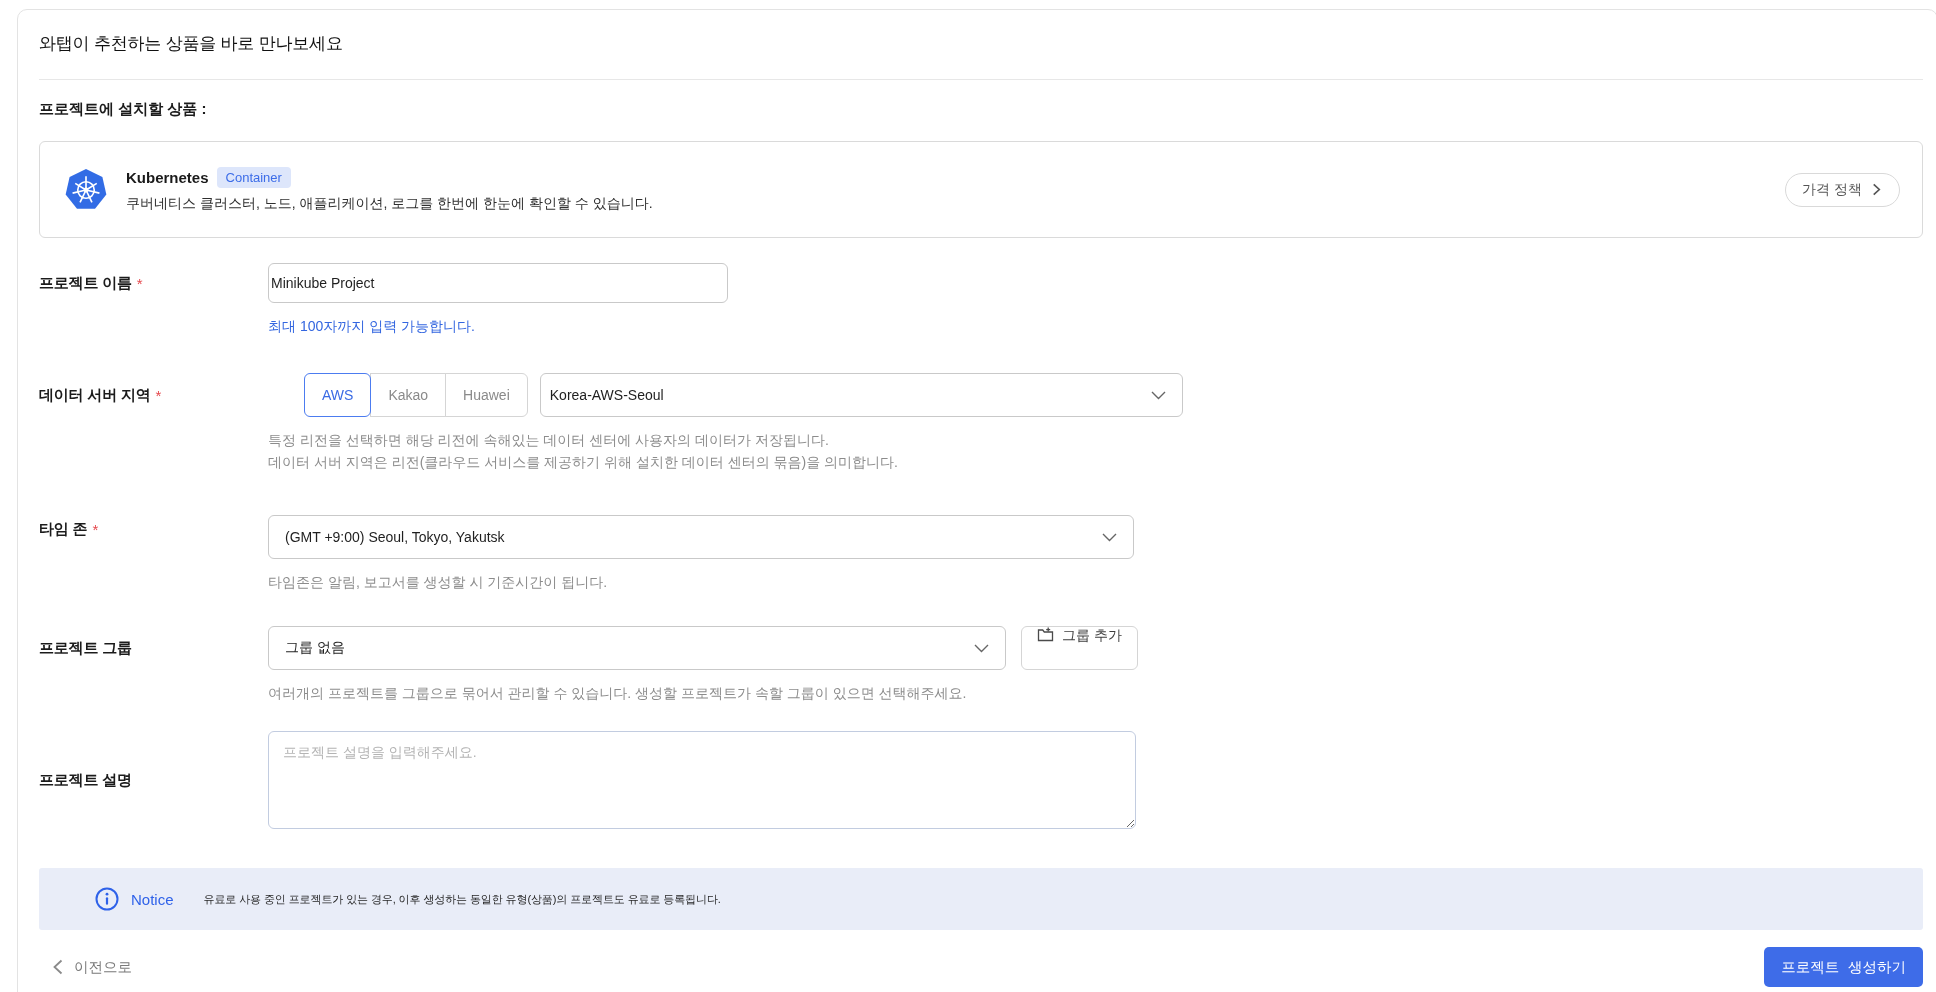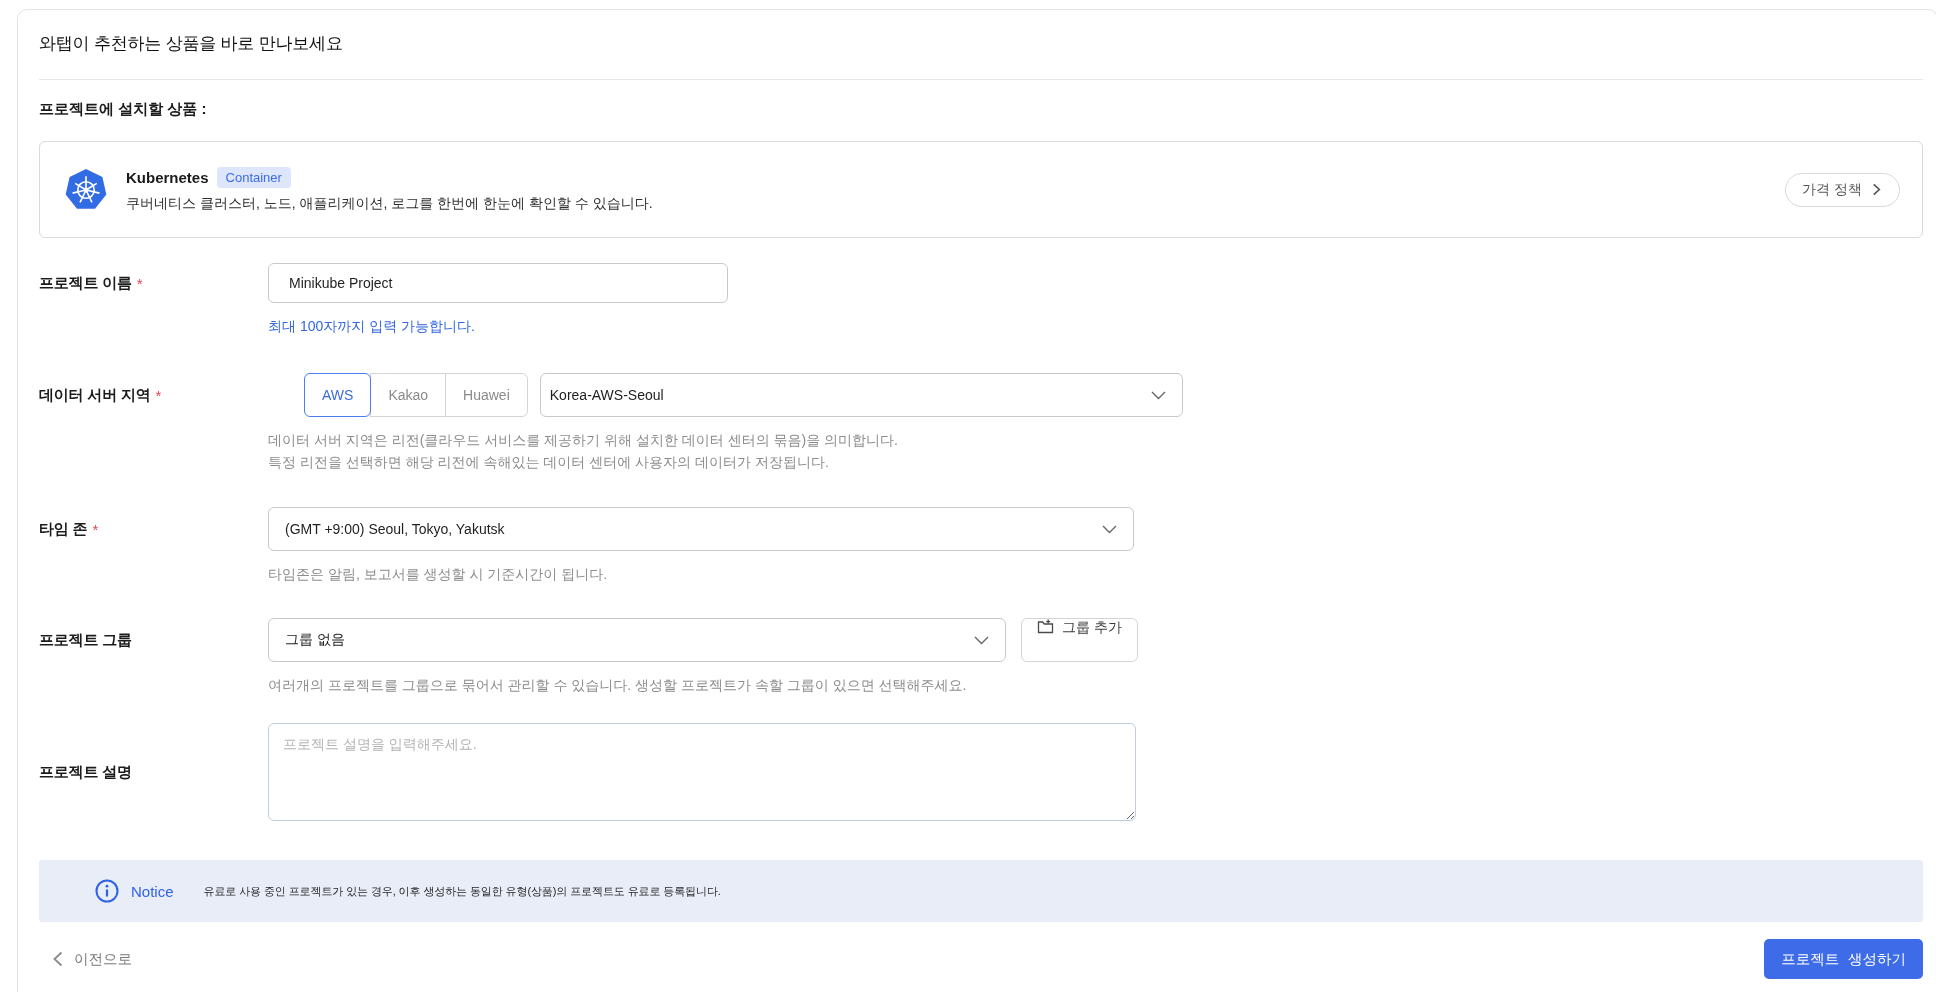--- a/index.html
+++ b/index.html
@@ -32,39 +32,39 @@
   .mt25{margin-top:25px} .mt36{margin-top:36px} .mt34{margin-top:34px}
   .mt33{margin-top:33px} .mt27{margin-top:27px}
   .row-label { width:229px; flex:0 0 auto; display:flex; align-items:center;
                font-size:15px; font-weight:700; color:#1b1b1b; letter-spacing:-0.2px; }
   .h40{height:40px} .h44{height:44px} .h98{height:98px}
   .req { color:#e5484d; margin-left:5px; font-weight:400; }
   .field-col { flex:1 1 auto; }
   .control-line { display:flex; align-items:center; }
 
   .text-input { width:460px; height:40px; border:1px solid #c9c9c9; border-radius:6px;
-                padding:0 20px; font-size:14px; color:#1f1f1f; background:#fff;
+                padding:0 2px; font-size:14px; color:#1f1f1f; background:#fff;
                 font-family:"Liberation Sans","DejaVu Sans",sans-serif; outline:none; }
   .helper { margin-top:12px; font-size:14px; line-height:22px; color:#8c8c8c; }
   .helper.blue { color:#3366e0; }
 
   .seg-group { display:flex;padding-left:36px; }
   .seg { height:44px; display:flex; align-items:center; padding:0 17px; font-size:14px;
          color:#8a8a8a; background:#fff; border:1px solid #d5d5d5; cursor:pointer; }
   .seg.first { border-radius:6px 0 0 6px; }
   .seg.mid { margin-left:-1px; }
   .seg.last { margin-left:-1px; border-radius:0 6px 6px 0; }
   .seg.selected { color:#3b6be4; border:1px solid #4c7cf0; border-radius:6px; z-index:2; position:relative; }
 
   .select-box { height:44px; border:1px solid #c9c9c9; border-radius:6px; background:#fff;
                 display:flex; align-items:center; padding:0 16px; font-size:14px; color:#1f1f1f;
                 cursor:pointer; }
   .select-box .chev { margin-left:auto; }
   .w-region { width:643px; margin-left:12px;padding-left:9px; }
-  .w-tz { width:866px; }
+  .w-tz { width:866px;margin-top:8px; }
   .w-group { width:738px; }
   .add-group-btn { margin-left:15px; height:44px; padding:0 15px; border:1px solid #d5d5d5;
                    border-radius:6px; background:#fff; display:flex; align-items:flex-start; gap:8px;
                    font-size:14px; color:#3c3c3c; cursor:pointer; }
 
   .textarea { width:868px; height:98px; border:1px solid #c2cce0; border-radius:6px;
               padding:12px 14px; font-size:14px; color:#1f1f1f; resize:both;
               font-family:"Liberation Sans","DejaVu Sans",sans-serif; outline:none; }
   .textarea::placeholder { color:#b4b4b4; }
 
@@ -148,22 +148,22 @@
               <div class="seg last">Huawei</div>
             </div>
             <div class="select-box w-region">
               <span>Korea-AWS-Seoul</span>
               <svg class="chev" width="15" height="9" viewBox="0 0 15 9">
                 <polyline points="1,1 7.5,7.5 14,1" fill="none" stroke="#666" stroke-width="1.4"></polyline>
               </svg>
             </div>
           </div>
           <div class="helper">
+            <div>특정 리전을 선택하면 해당 리전에 속해있는 데이터 센터에 사용자의 데이터가 저장됩니다.</div>
             <div>데이터 서버 지역은 리전(클라우드 서비스를 제공하기 위해 설치한 데이터 센터의 묶음)을 의미합니다.</div>
-            <div>특정 리전을 선택하면 해당 리전에 속해있는 데이터 센터에 사용자의 데이터가 저장됩니다.</div>
           </div>
         </div>
       </div>
 
       <div class="form-row mt34">
         <div class="row-label h44">
           <span>타임 존</span>
           <span class="req">*</span>
         </div>
         <div class="field-col">

